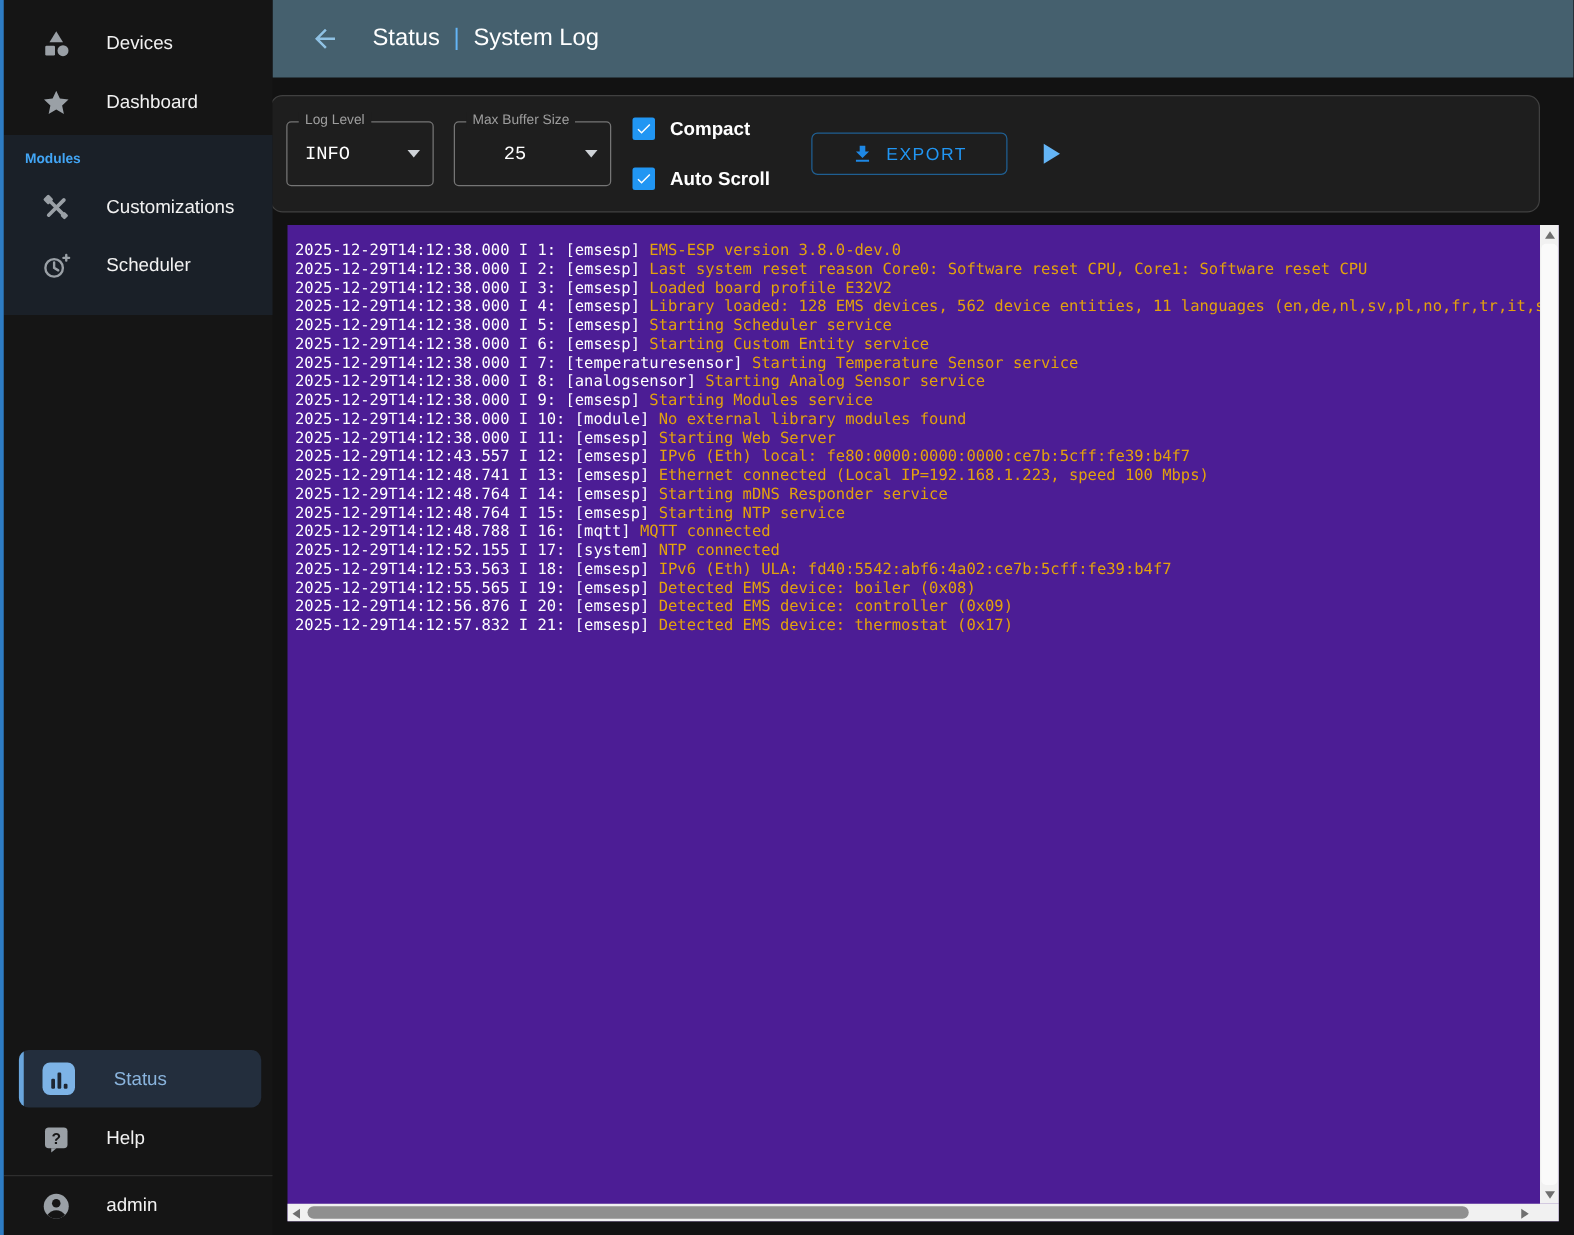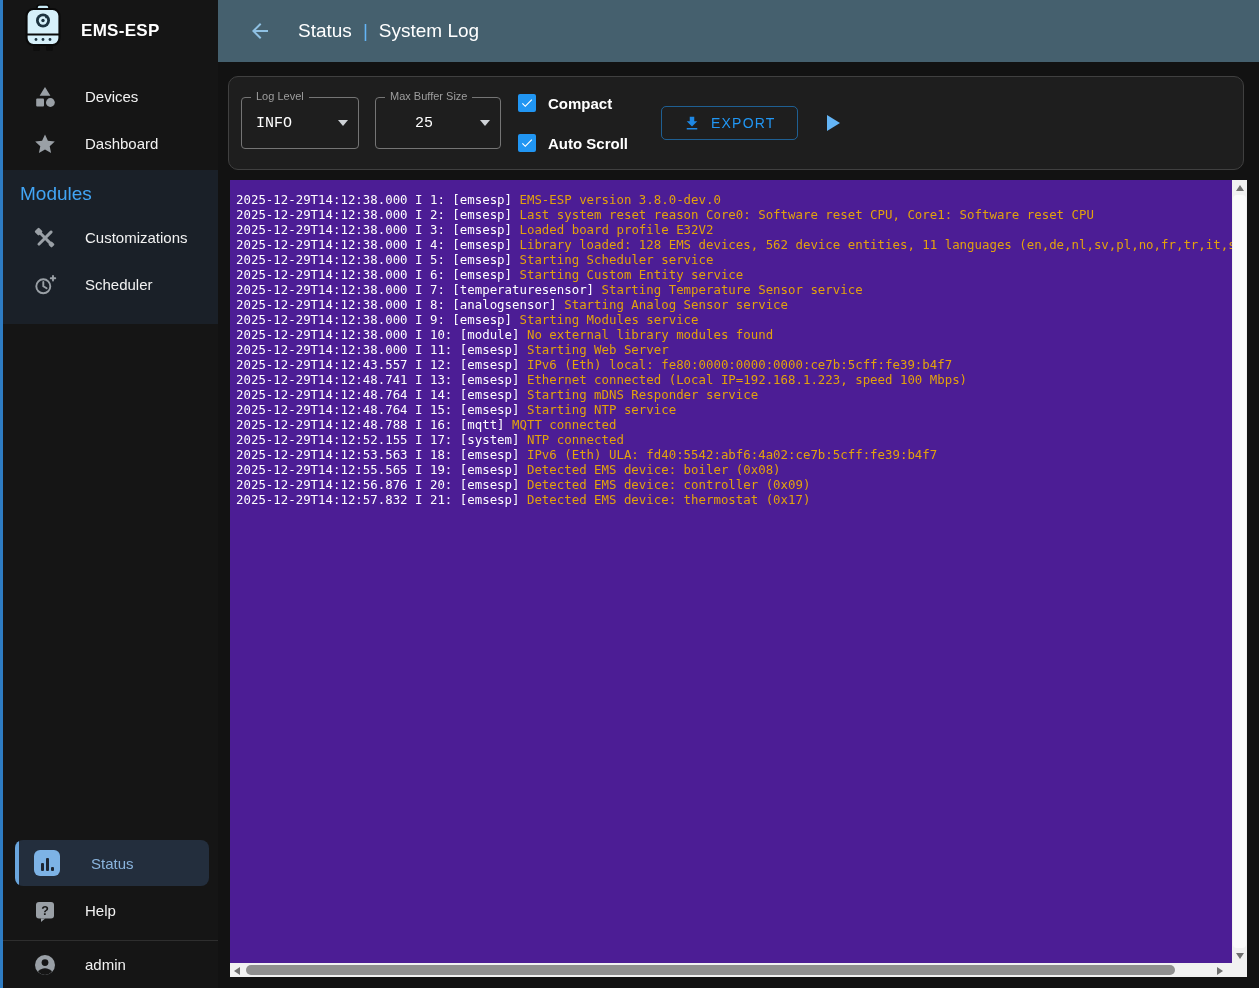--- a/index.html
+++ b/index.html
@@ -16,21 +16,21 @@
   .logo-row { height:62px; display:flex; align-items:center; padding-left:18px; gap:16px; flex:none; }
   .app-title { color:#fff; font-size:17px; font-weight:700; letter-spacing:.3px; }
 
   .nav-item { height:47px; display:flex; align-items:center; padding-left:30px; gap:28px; cursor:pointer; flex:none; }
   .nav-item .icn { width:24px; height:24px; flex:none; display:flex; align-items:center; justify-content:center; }
   .nav-item .lbl { color:#f2f2f2; font-size:15px; }
 
   .nav-top { padding-top:11px; flex:none; }
 
   .modules-section { background:#1a2028; margin-top:3px; padding-bottom:16px; flex:none; }
-  .modules-header { color:#42a5f5; font-size:19px; font-weight:400; padding:13px 0 9px 17px; }
+  .modules-header { color:#42a5f5; font-size:11px; font-weight:700; padding:13px 0 9px 17px; }
 
   .spacer { flex:1 1 auto; }
 
   .sel-item { margin:0 9px 1px 12px; height:46px; border-radius:8px; background:#232e3d;
               display:flex; align-items:center; position:relative; overflow:hidden; cursor:pointer; flex:none; }
   .sel-bar { position:absolute; left:0; top:0; width:4px; height:100%; background:#6aa6dd; }
   .icon-chip { width:26px; height:26px; margin-left:19px; border-radius:6px; background:#7db3e6;
                display:flex; align-items:flex-end; justify-content:center; gap:2px; padding-bottom:5px; }
   .icon-chip i { display:block; width:3px; background:#1d2633; border-radius:1px; }
   .sel-item .lbl { color:#8ab4dd; font-size:15px; margin-left:31px; }
@@ -38,40 +38,40 @@
   .divider { height:1px; background:#2e2e2e; margin-top:6px; flex:none; }
 
   
   .appbar { position:absolute; left:218px; top:0; width:1041px; height:62px; background:#45606e;
             display:flex; align-items:center; padding-left:30px; z-index:10; }
   .back-btn { width:24px; height:24px; margin-right:26px; cursor:pointer; display:flex; align-items:center; }
   .appbar .t { color:#fff; font-size:19px; font-weight:500; }
   .appbar .sep { color:#64b5f6; font-size:19px; font-weight:400; margin:0 11px; }
 
   
-  .toolbar-card { position:absolute; left:228px; top:76px; width:1016px; height:94px;
+  .toolbar-card { position:absolute; left:216px; top:76px; width:1016px; height:94px;
                   background:#1e1e1e; border:1px solid #404040; border-radius:10px;
                   display:flex; align-items:center; padding-left:12px; z-index:5; }
   .mui-select { position:relative; height:52px; border:1px solid #757575; border-radius:4px;
                 display:flex; align-items:center; padding:0 28px 0 14px; cursor:pointer; background:#1e1e1e; }
   .mui-select .flabel { position:absolute; top:-8px; left:9px; background:#1e1e1e; padding:0 5px;
                         font-size:11px; color:#9e9e9e; white-space:nowrap; }
   .mui-select .value { color:#fff; font-size:15px; font-weight:500;font-family:Liberation Mono, monospace; }
   .caret { position:absolute; right:10px; top:50%; margin-top:-3px; width:0; height:0;
            border-left:5px solid transparent; border-right:5px solid transparent; border-top:6px solid #cfd3d7; }
   .sel-1 { width:118px; }
   .sel-2 { width:126px; margin-left:16px;padding-left:39px; }
 
   .check-col { display:flex; flex-direction:column; gap:22px; margin-left:17px; }
   .check-row { display:flex; align-items:flex-end; gap:12px; cursor:pointer; }
   .checkbox { width:18px; height:18px; background:#2196f3; border-radius:2px;
               display:flex; align-items:center; justify-content:center; }
   .check-lbl { color:#fff; font-size:15px; font-weight:600; }
 
-  .export-btn { margin-left:33px; height:34px; padding:0 21px; background:transparent;
+  .export-btn { margin-left:33px; height:34px; padding:0 31px; background:transparent;
                 border:1px solid rgba(33,150,243,.55); border-radius:5px; color:#2196f3;
                 font-size:14px; font-weight:500; letter-spacing:1.2px; display:flex; align-items:center;
                 gap:10px; cursor:pointer; font-family:inherit; }
   .play-tri { margin-left:29px; width:0; height:0; border-top:8px solid transparent;
               border-bottom:8px solid transparent; border-left:13px solid #64b5f6; cursor:pointer; }
 
   
   .log-panel { position:absolute; left:230px; top:180px; width:1017px; height:797px; background:#4c1d95; z-index:4; }
   .log-lines { position:absolute; top:0; left:0; right:15px; bottom:14px; overflow:hidden;
                padding:12px 0 0 6px; font-family:"DejaVu Sans Mono","Liberation Mono",monospace;
@@ -90,39 +90,20 @@
   .arr-left  { left:4px; top:3.5px;  border-top:4px solid transparent; border-bottom:4px solid transparent; border-right:6px solid #6f6f6f; }
   .arr-right { right:24px; top:3.5px; border-top:4px solid transparent; border-bottom:4px solid transparent; border-left:6px solid #6f6f6f; }
 </style>
 </head>
 <body>
 
 <div class="page">
   <div class="left-edge"></div>
 
   <aside class="sidebar">
-    <div class="logo-row">
-      <span>
-        <svg width="44" height="50" viewBox="0 0 44 50">
-          <rect x="16" y="1" width="12" height="7" rx="2.5" fill="#c8eaf6" stroke="#0a0a0a" stroke-width="1.6"></rect>
-          <rect x="12" y="40" width="7" height="7" rx="1.5" fill="#0e0e0e"></rect>
-          <rect x="25" y="40" width="7" height="7" rx="1.5" fill="#0e0e0e"></rect>
-          <rect x="5.5" y="5" width="33" height="36" rx="7" fill="#d6f0fa" stroke="#0a0a0a" stroke-width="2.2"></rect>
-          <circle cx="22" cy="16.5" r="7" fill="#1d3340"></circle>
-          <circle cx="22" cy="16.5" r="4.2" fill="#d6f0fa"></circle>
-          <circle cx="22" cy="16.5" r="1.7" fill="#1d3340"></circle>
-          <line x1="24.5" y1="14" x2="26.5" y2="12" stroke="#1d3340" stroke-width="1.4"></line>
-          <line x1="5.5" y1="30.5" x2="38.5" y2="30.5" stroke="#0a0a0a" stroke-width="2.2"></line>
-          <circle cx="15" cy="35.5" r="1.4" fill="#1d3340"></circle>
-          <circle cx="22" cy="35.5" r="1.4" fill="#1d3340"></circle>
-          <circle cx="29" cy="35.5" r="1.4" fill="#1d3340"></circle>
-        </svg>
-      </span>
-      <span class="app-title">EMS-ESP</span>
-    </div>
 
     <nav class="nav-top">
       <div class="nav-item">
         <span class="icn">
           <svg width="24" height="24" viewBox="0 0 24 24" fill="#9aa0a6">
             <path d="M12 2l5.4 8.8H6.6z"></path>
             <rect x="3.2" y="13.6" width="7.8" height="7.8" rx="1"></rect>
             <circle cx="17.4" cy="17.5" r="4.4"></circle>
           </svg>
         </span>

